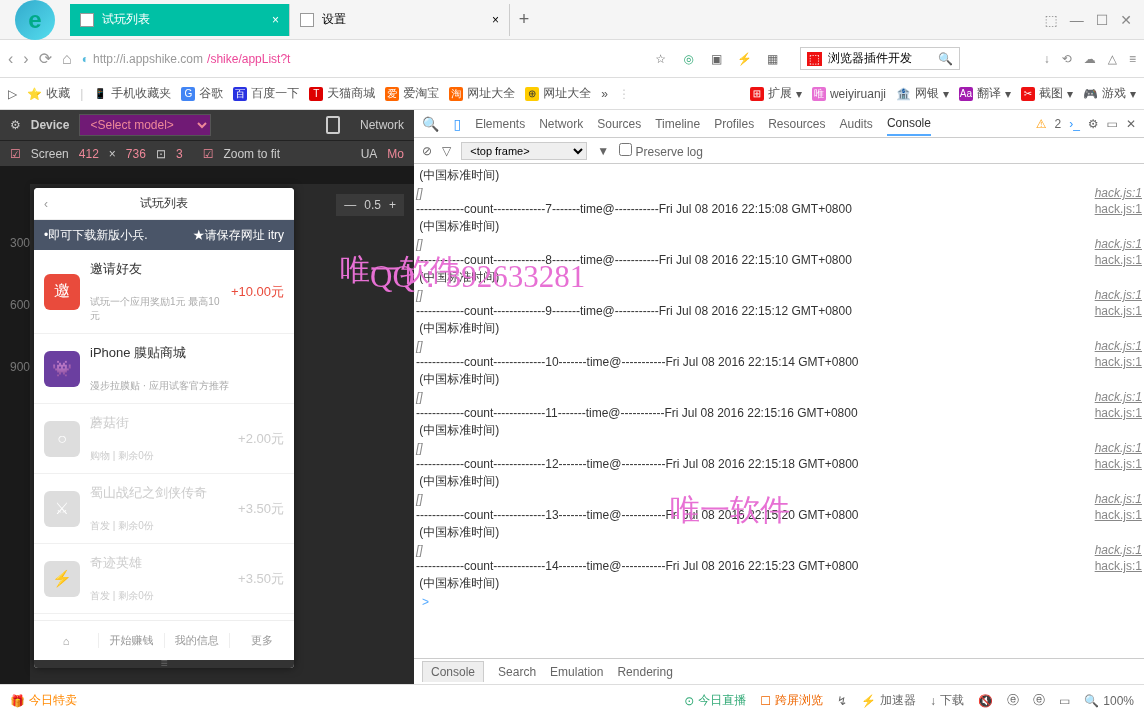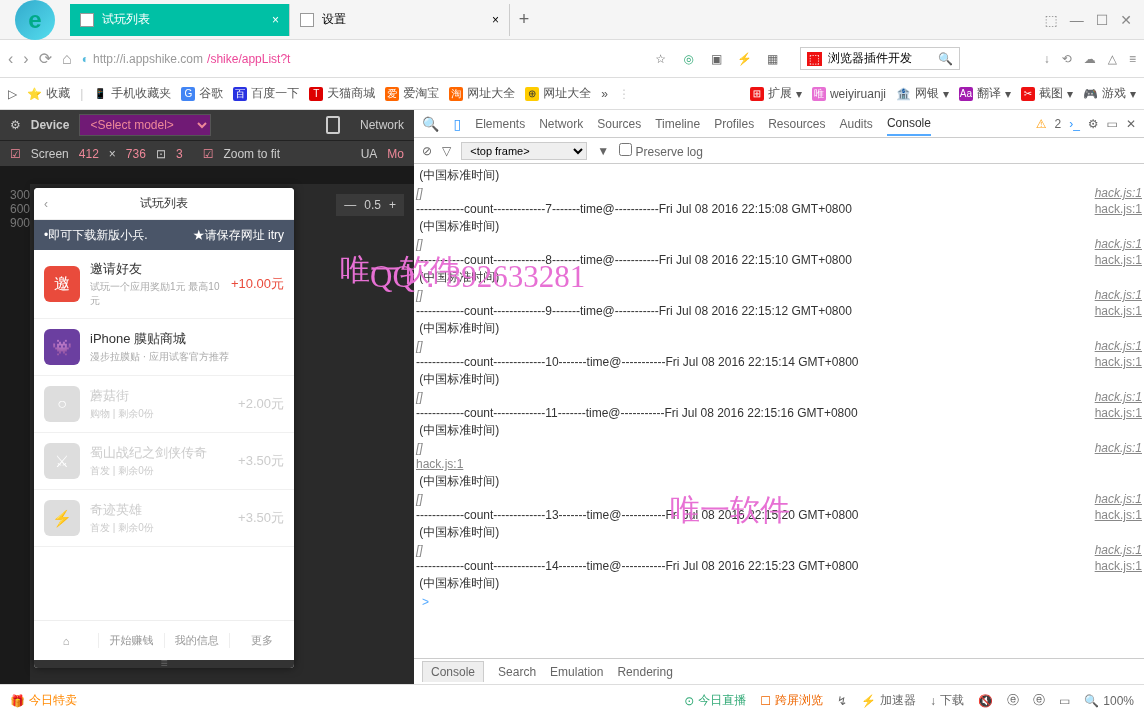--- a/index.html
+++ b/index.html
@@ -32,32 +32,32 @@
 .devbar{height:30px;background:#3a3a3a;display:flex;align-items:center;padding:0 10px;gap:10px;color:#ccc}
 .devbar .lbl{font-weight:bold}
 .devbar select{background:#701a75;color:#e89;border:1px solid #555;padding:2px 20px 2px 6px}
 .devbar .portrait{width:14px;height:18px;border:2px solid #ccc;border-radius:2px;margin-left:auto}
 .devbar2{height:26px;background:#3a3a3a;display:flex;align-items:center;padding:0 10px;gap:10px;color:#ccc;border-top:1px solid #222}
 .devbar2 .chk{color:#e89}
 .devbar2 .num{color:#e89}
 .ruler-h{height:18px;background:#1a1a1a;color:#777;font-size:9px;display:flex;align-items:flex-end;padding-left:30px}
 .devcanvas{flex:1;display:flex;background:#2a2a2a;position:relative}
 .ruler-v{width:30px;background:#1a1a1a;color:#777;font-size:9px;display:flex;flex-direction:column;align-items:flex-end;padding-top:4px}
-.ruler-v div{}
+.ruler-v div{margin-top:48px}
 .phone{width:260px;margin-left:4px;margin-top:4px;background:#fff;border-radius:4px;overflow:hidden;box-shadow:0 0 8px rgba(0,0,0,0.5);display:flex;flex-direction:column;height:480px}
 .phead{height:32px;background:#fff;display:flex;align-items:center;justify-content:center;border-bottom:1px solid #eee;position:relative;font-size:14px;color:#333}
 .phead .back{position:absolute;left:10px;color:#999}
 .pbanner{height:30px;background:#4a5568;color:#fff;display:flex;align-items:center;padding:0 10px;font-size:11px}
 .pbanner .star{margin-left:auto}
 .plist{flex:1;overflow:hidden}
 .pitem{display:flex;align-items:center;padding:10px;gap:10px;border-bottom:1px solid #f0f0f0}
 .pitem .picon{width:36px;height:36px;border-radius:6px;display:flex;align-items:center;justify-content:center;color:#fff;font-size:16px}
 .pitem .pinfo{flex:1}
 .pitem .ptitle{font-size:13px;color:#333}
-.pitem .psub{font-size:10px;color:#aaa;margin-top:2px}
+.pitem .psub{font-size:10px;color:#aaa;margin-top:17px}
 .pitem .pprice{font-size:13px}
 .pitem.dim .ptitle,.pitem.dim .psub,.pitem.dim .pprice{color:#ccc}
 .pfoot-link{text-align:center;padding:8px;color:#999;font-size:11px}
 .ptabbar{height:40px;border-top:1px solid #eee;display:flex;align-items:center}
 .ptabbar .pt{flex:1;text-align:center;color:#999;font-size:11px;border-left:1px solid #eee}
 .ptabbar .pt:first-child{border:none}
 .phandle{height:8px;background:#333;text-align:center;color:#666;line-height:6px}
 .zoomctl{position:absolute;right:10px;top:10px;background:#3a3a3a;color:#ccc;padding:4px 8px;display:flex;gap:8px;align-items:center}
 .devtools{flex:1;display:flex;flex-direction:column;background:#fff}
 .dtbar{height:28px;border-bottom:1px solid #ccc;display:flex;align-items:center;padding:0 8px;gap:14px;color:#666}
@@ -372,20 +372,21 @@
           <span class="src">hack.js:1</span>
         </div>
         <div class="cline">
           <span class="msg"> (中国标准时间)</span>
         </div>
         <div class="cline it">
           <span class="msg">[]</span>
           <span class="src">hack.js:1</span>
         </div>
         <div class="cline">
+          <span class="msg">------------count-------------12-------time@-----------Fri Jul 08 2016 22:15:18 GMT+0800</span>
           <span class="src">hack.js:1</span>
         </div>
         <div class="cline">
           <span class="msg"> (中国标准时间)</span>
         </div>
         <div class="cline it">
           <span class="msg">[]</span>
           <span class="src">hack.js:1</span>
         </div>
         <div class="cline">

